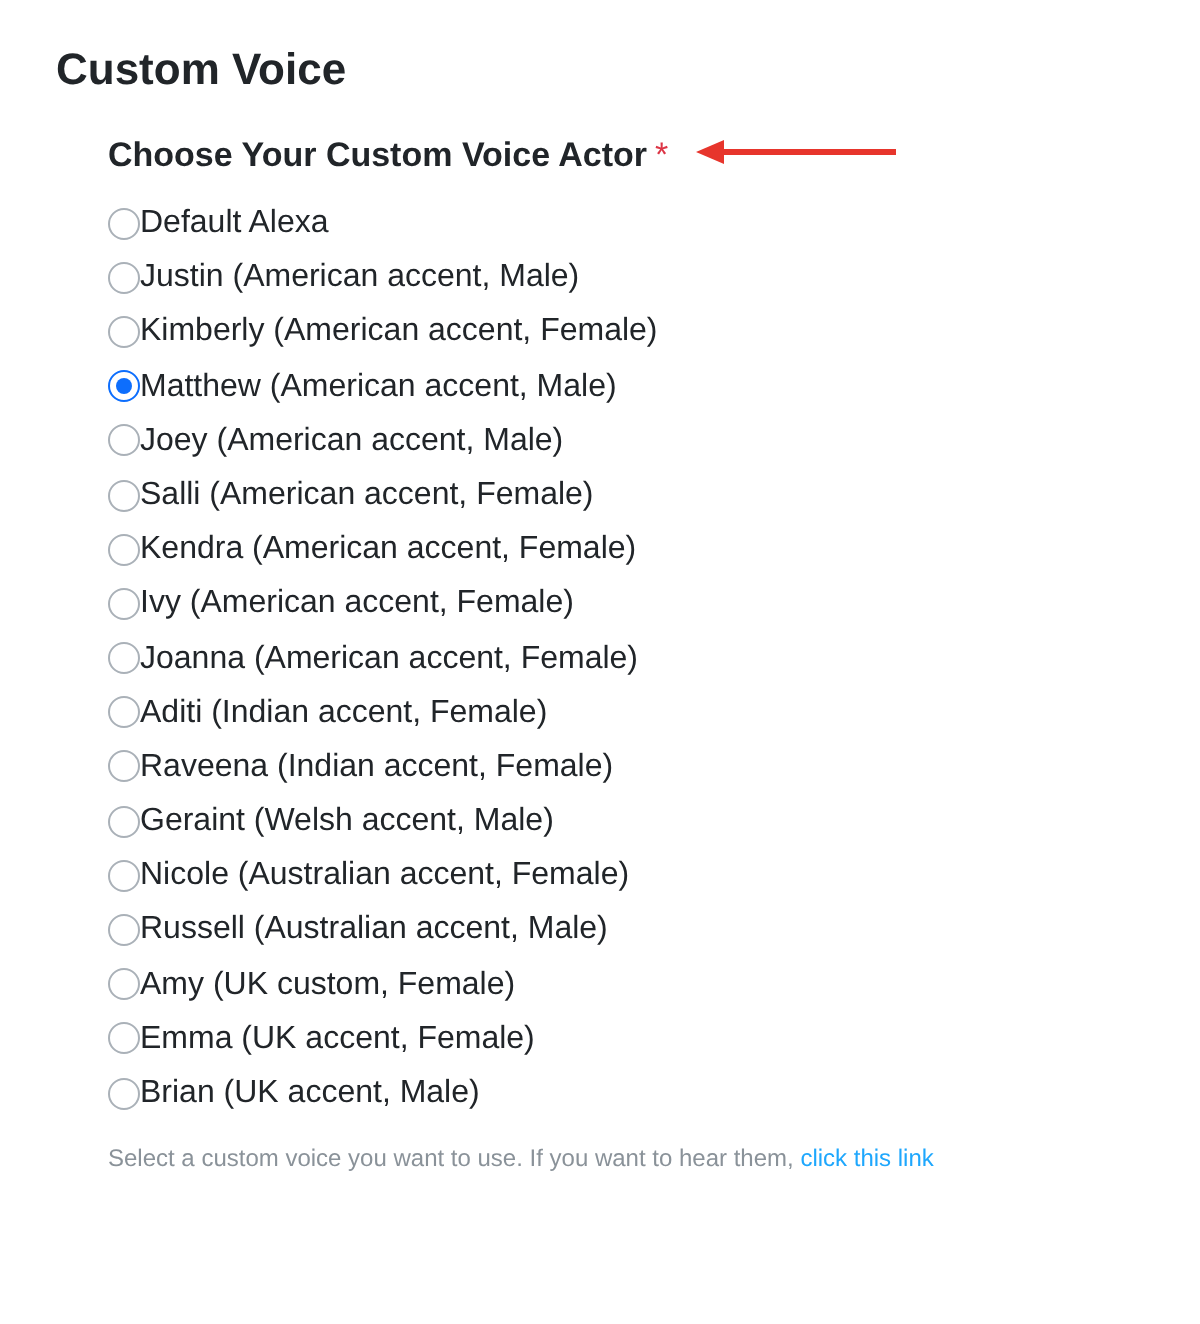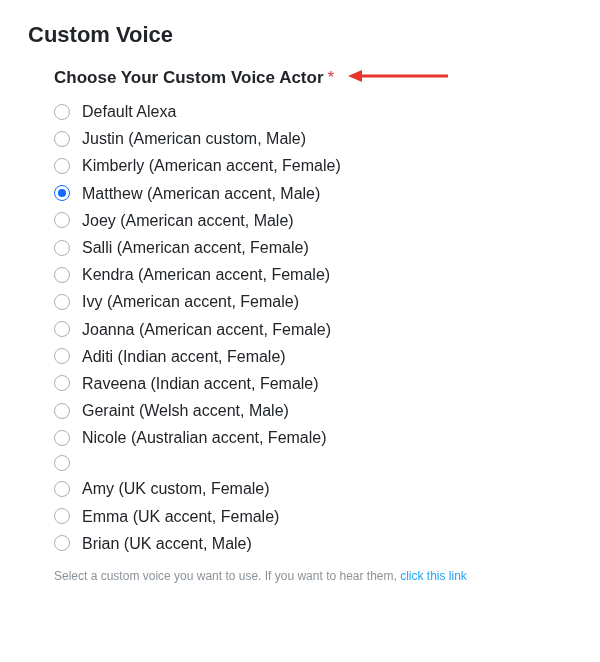--- a/index.html
+++ b/index.html
@@ -42,21 +42,20 @@
     }
     .radio-list {
       display: flex;
       flex-direction: column;
     }
     .radio-item {
       display: flex;
       align-items: center;
       padding: 4px 0;
       cursor: pointer;
-      gap: 12px;
     }
     .radio-circle {
       width: 16px;
       height: 16px;
       border: 1.5px solid #aab1b8;
       border-radius: 50%;
       flex-shrink: 0;
       position: relative;
       background: #fff;
     }
@@ -109,21 +108,21 @@
     </span>
   </div>
 
   <div class="radio-list" id="radio-list">
       <label class="radio-item">
         <span class="radio-circle"></span>
         <span class="radio-label">Default Alexa</span>
       </label>
       <label class="radio-item">
         <span class="radio-circle"></span>
-        <span class="radio-label">Justin (American custom, Male)</span>
+        <span class="radio-label">Justin (American accent, Male)</span>
       </label>
       <label class="radio-item">
         <span class="radio-circle"></span>
         <span class="radio-label">Kimberly (American accent, Female)</span>
       </label>
       <label class="radio-item">
         <span class="radio-circle selected"></span>
         <span class="radio-label">Matthew (American accent, Male)</span>
       </label>
       <label class="radio-item">
@@ -157,20 +156,21 @@
       <label class="radio-item">
         <span class="radio-circle"></span>
         <span class="radio-label">Geraint (Welsh accent, Male)</span>
       </label>
       <label class="radio-item">
         <span class="radio-circle"></span>
         <span class="radio-label">Nicole (Australian accent, Female)</span>
       </label>
       <label class="radio-item">
         <span class="radio-circle"></span>
+        <span class="radio-label">Russell (Australian accent, Male)</span>
       </label>
       <label class="radio-item">
         <span class="radio-circle"></span>
         <span class="radio-label">Amy (UK custom, Female)</span>
       </label>
       <label class="radio-item">
         <span class="radio-circle"></span>
         <span class="radio-label">Emma (UK accent, Female)</span>
       </label>
       <label class="radio-item">

